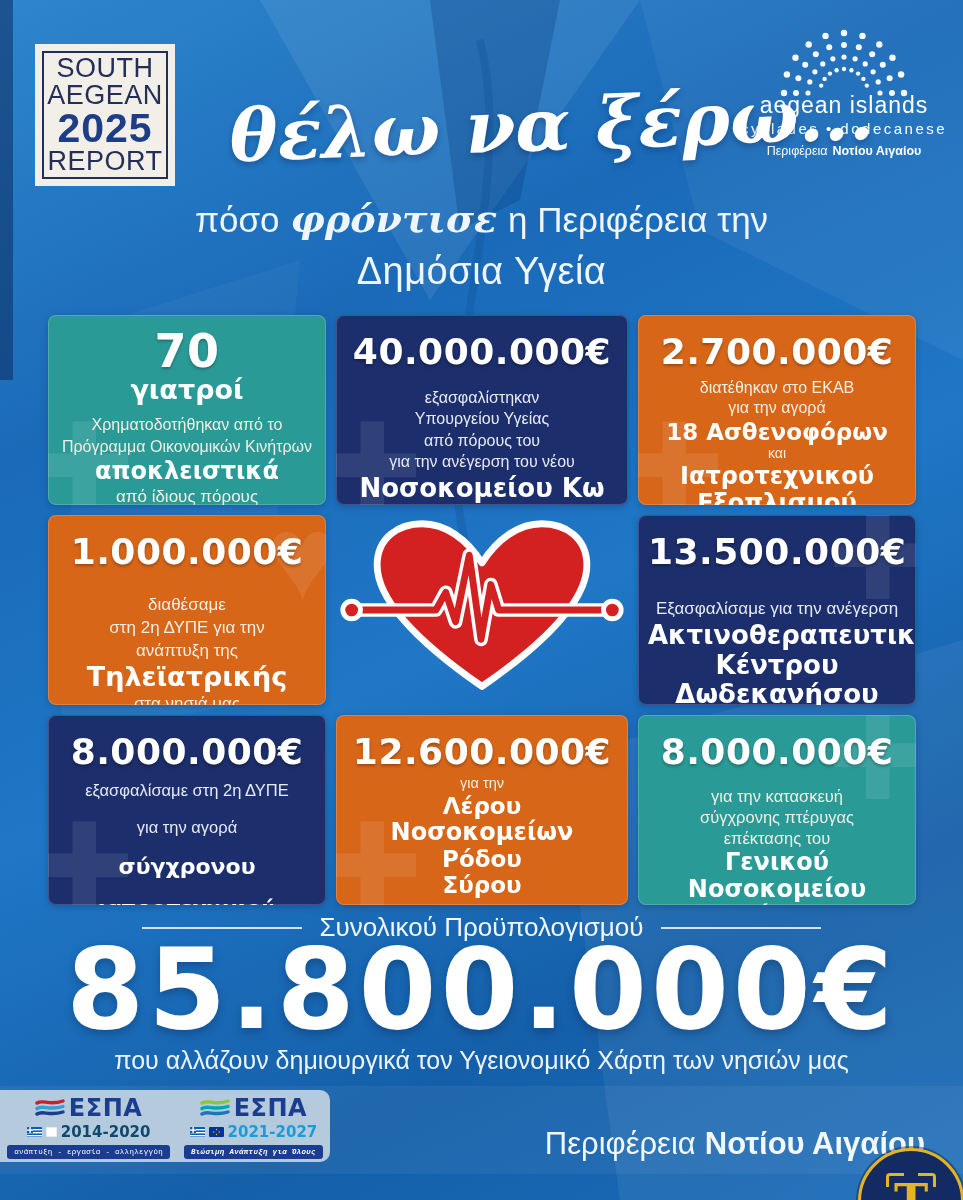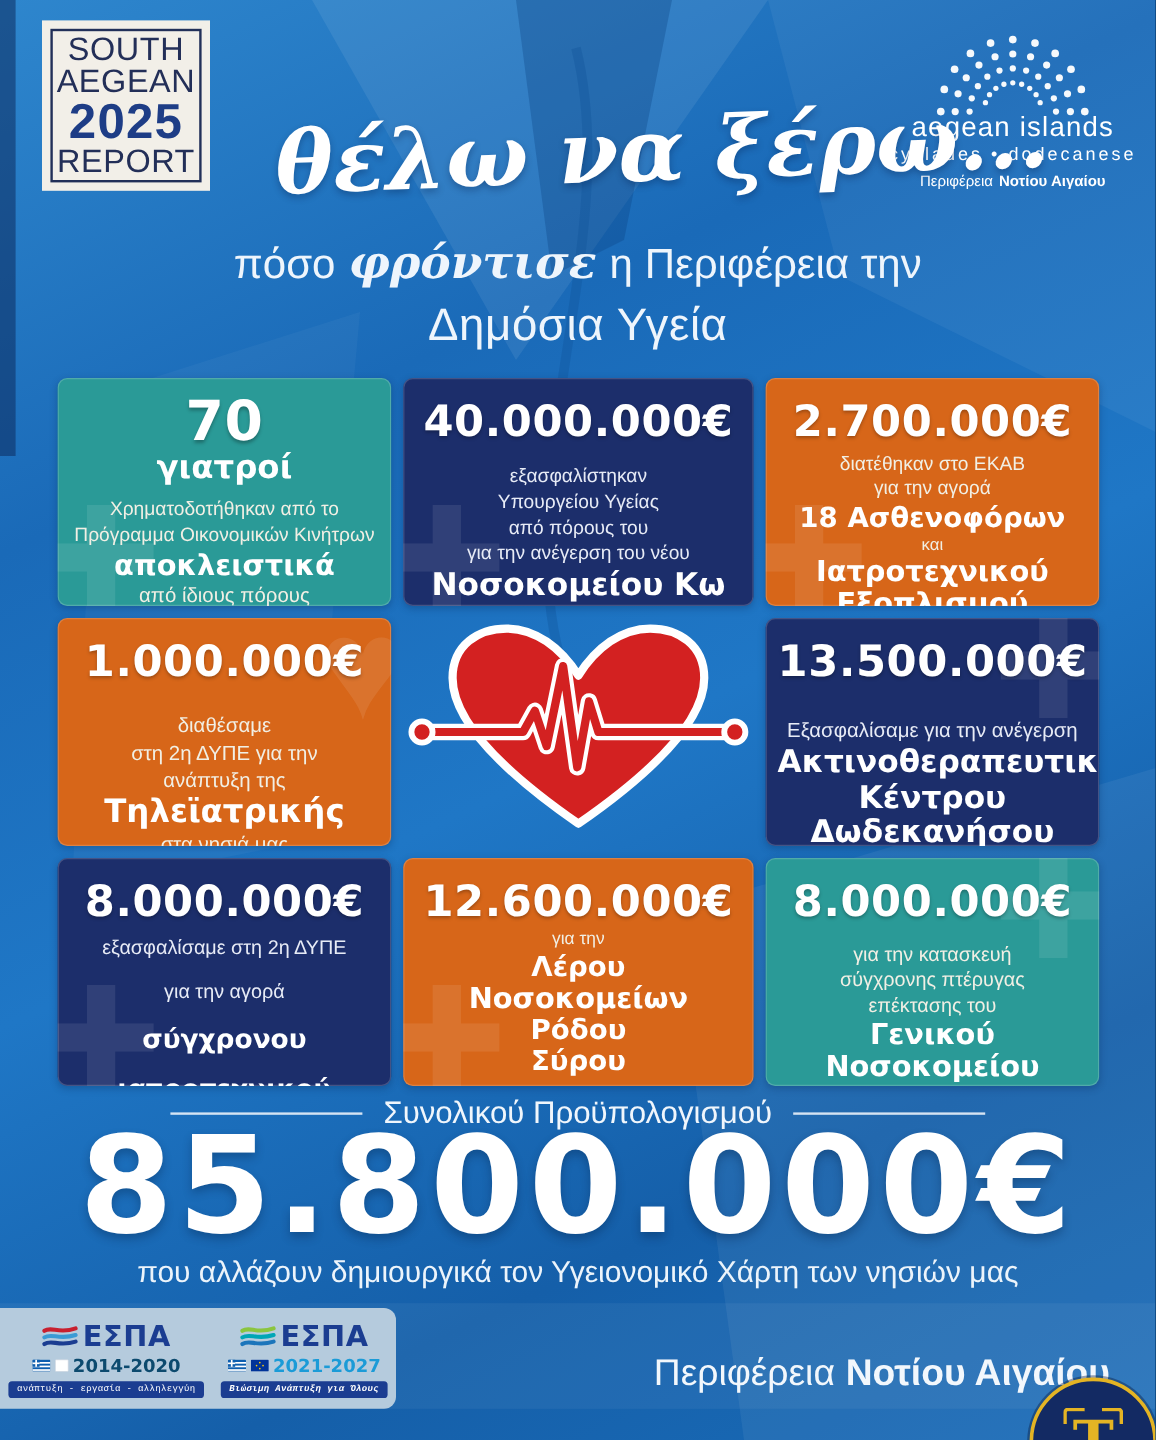--- a/index.html
+++ b/index.html
@@ -4,21 +4,21 @@
 <style>
   html,body{margin:0;padding:0;background:#0d3d6e;}
   .page{
     position:relative; width:963px; height:1200px; overflow:hidden;
     background:linear-gradient(155deg,#2e86cd 0%,#1a6ab8 28%,#1f77c6 52%,#155fa9 78%,#1a6cb8 100%);
     font-family:"Liberation Sans", sans-serif; color:#fff;
   }
   .bg-deco{position:absolute;inset:0;pointer-events:none;}
   
   .report-badge{
-    position:absolute; left:35px; top:17px; width:140px; height:142px;
+    position:absolute; left:35px; top:44px; width:140px; height:142px;
     background:#f2efe8; box-sizing:border-box; padding:7px;
   }
   .report-badge .inner{
     border:2px solid #223059; height:100%; box-sizing:border-box;
     display:flex; flex-direction:column; justify-content:center; align-items:center;
     color:#232f58; text-align:center; line-height:.98;
   }
   .rb-line{font-size:27px; letter-spacing:.5px; font-weight:500;}
   .rb-year{font-size:41px; font-weight:800; color:#1e3d86; letter-spacing:1px;}
   
@@ -87,21 +87,21 @@
     position:absolute; left:0; right:0; top:936px; text-align:center;
     font-family:"DejaVu Sans", sans-serif; font-weight:800; font-size:112px; line-height:.95;
     letter-spacing:4px; text-shadow:0 4px 8px rgba(0,25,60,.3);
   }
   .total-caption{
     position:absolute; left:0; right:0; top:1046px; text-align:center;
     font-size:25px; font-weight:400; color:#ecf4fb;
   }
   
   .espa-panel{
-    position:absolute; left:0; top:1090px; width:330px; height:84px;
+    position:absolute; left:0; top:1090px; width:330px; height:72px;
     background:#b5cbdd; border-radius:0 10px 10px 0;
     display:flex; align-items:center; justify-content:center; gap:14px;
   }
   .espa{display:flex; flex-direction:column; align-items:center; gap:1px;}
   .espa-top{display:flex; align-items:center; gap:4px;}
   .espa-name{font-size:24px; font-weight:800; color:#1b3d91; letter-spacing:.5px; font-family:"DejaVu Sans", sans-serif;}
   .espa-mid{display:flex; align-items:center; gap:4px;}
   .espa-years{font-size:15px; font-weight:800; font-family:"DejaVu Sans", sans-serif;}
   .espa-years.red{color:#0c4a6e;} .espa-years.blue{color:#1b9bd7;}
   .flag{display:inline-block; border-radius:1px;}

